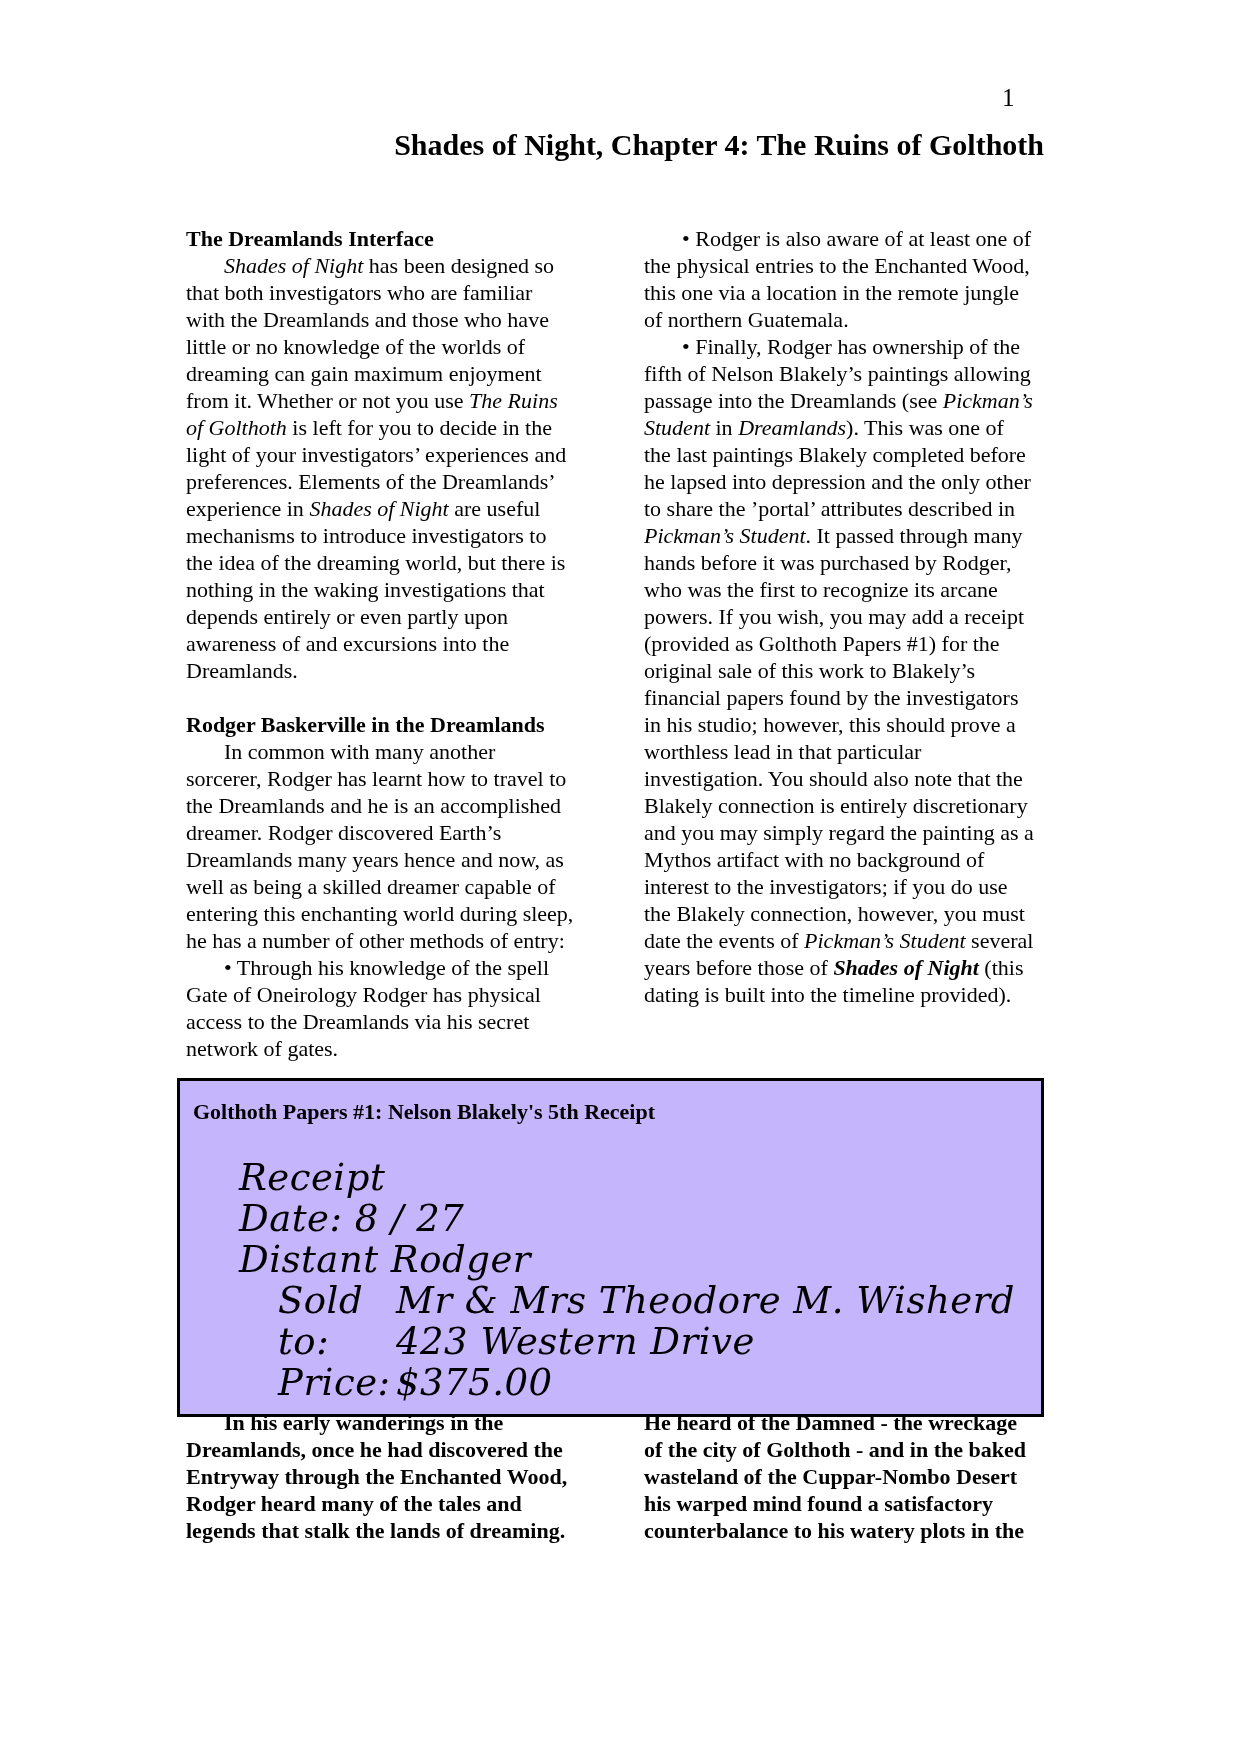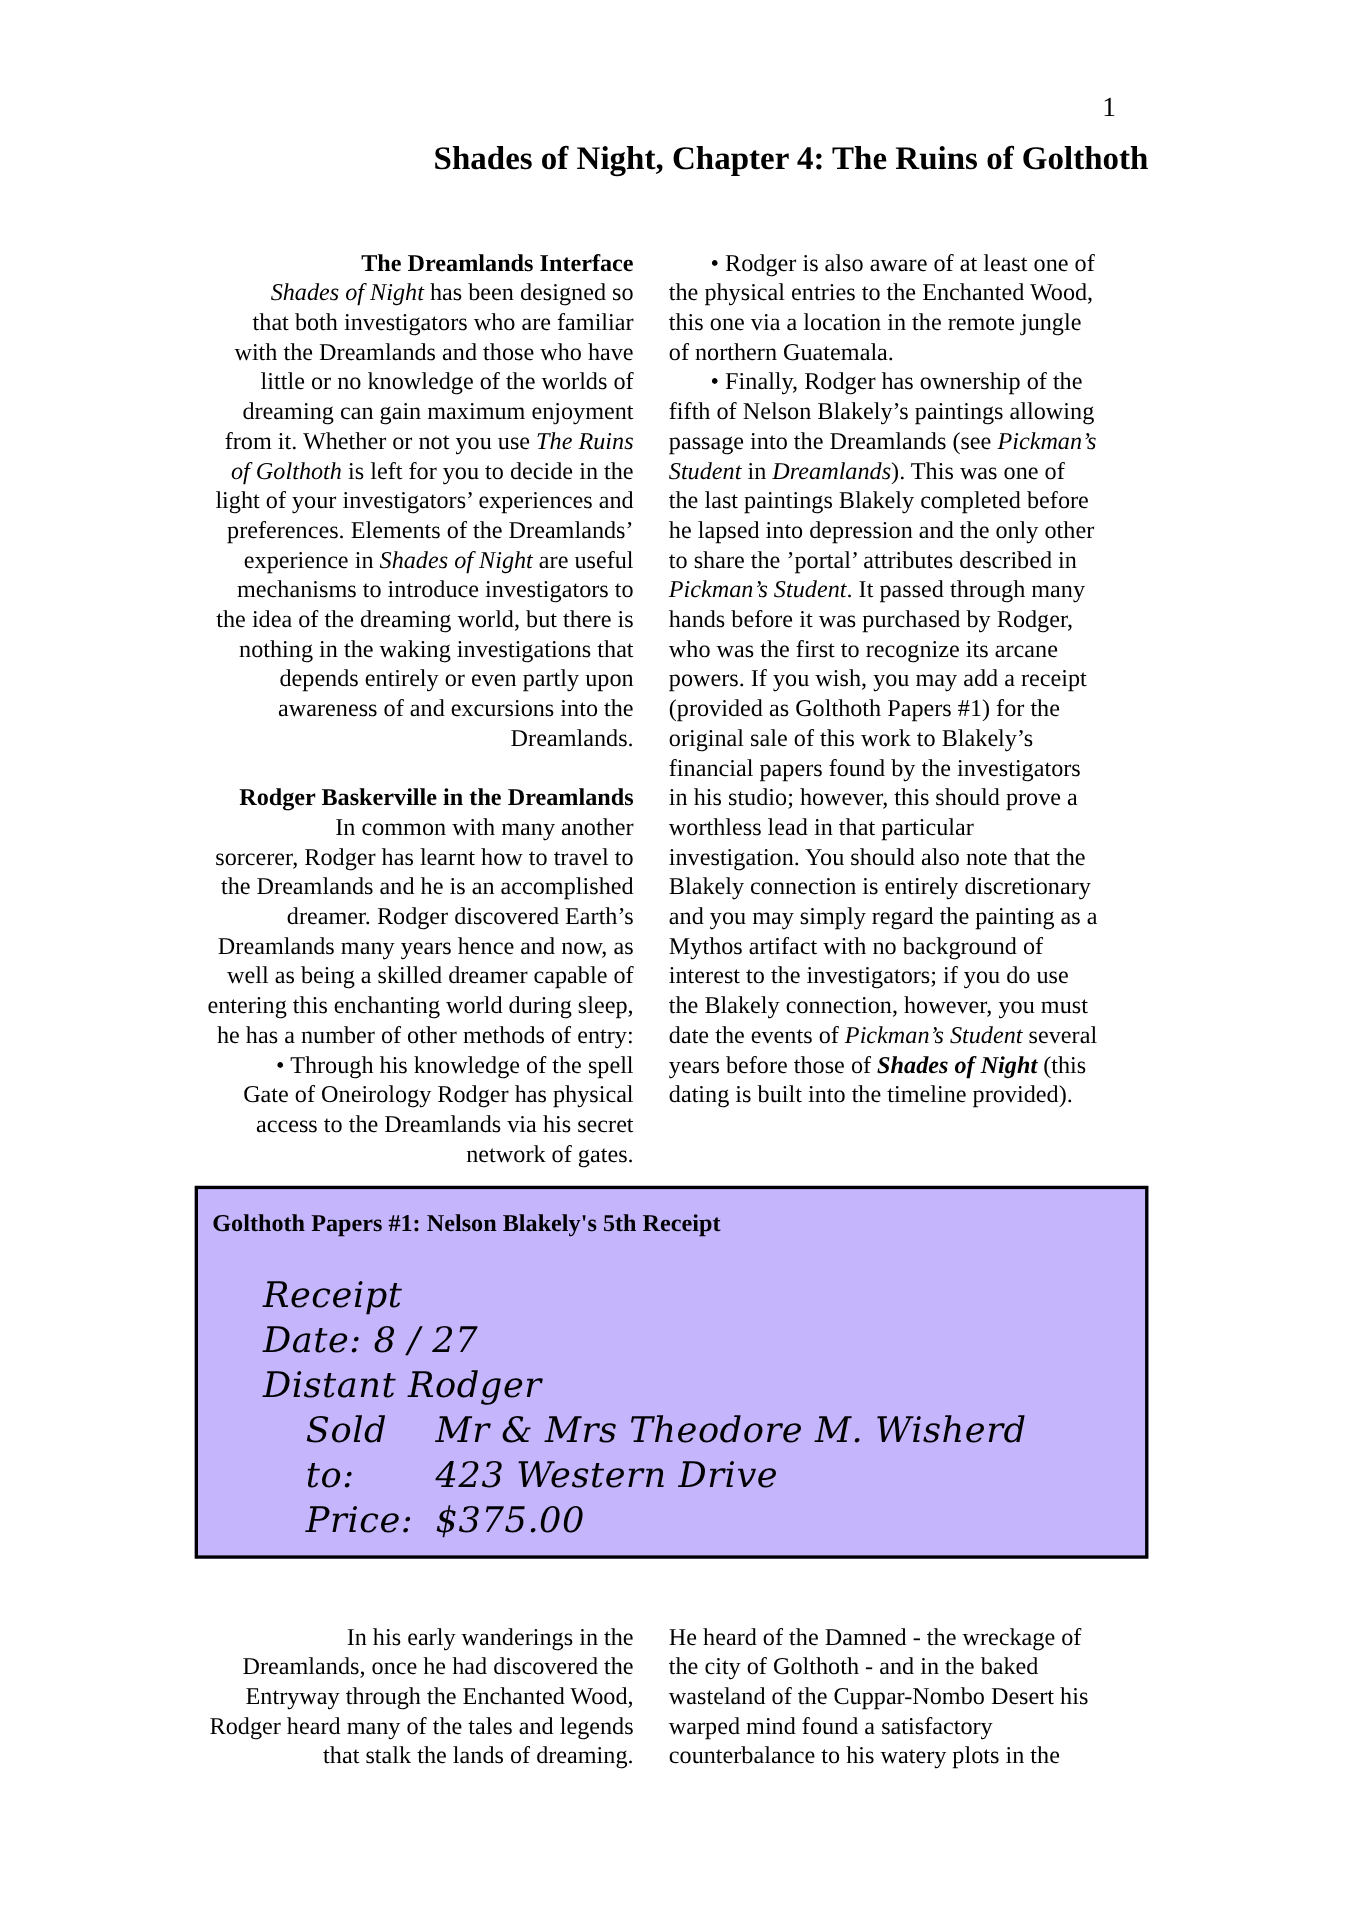--- a/index.html
+++ b/index.html
@@ -17,41 +17,41 @@
     font-size:25px; line-height:27px;
   }
 
   .doc-title {
     position:absolute; top:128px; left:177px; width:867px;
     text-align:right; font-size:30px; font-weight:bold; line-height:34px;
   }
 
   .cols { position:absolute; left:186px; width:861px; display:flex; }
   .cols.top { top:225px; }
-  .cols.bottom { top:1474px; }
+  .cols.bottom { top:1409px;font-weight:bold; }
   .col { width:390px; font-size:22px; line-height:27px; }
-  .col.left { margin-right:32px;text-align:right; }
+  .col.left { margin-right:68px; }
 
   .col-heading { font-size:22px; font-weight:bold; line-height:27px; margin-top:27px; }
   .col > :first-child { margin-top:0; }
   p.body-para { margin:0; }
   p.indent { text-indent:38px; }
   .i { font-style:italic; }
   .b { font-weight:bold; }
 
   .receipt-box {
     position:absolute; left:177px; top:1078px; width:867px; height:339px;
     background:#e4e4e4; border:3px solid #000000;
     padding:17px 14px 0 13px;
   }
   .receipt-box-header { font-size:22px; font-weight:bold; line-height:27px; }
   .receipt-script {
     margin:32px 0 0 46px;
     font-family:"DejaVu Serif",serif; font-style:italic;
-    font-size:32px; line-height:41px; letter-spacing:0.5px;
+    font-size:37px; line-height:41px; letter-spacing:0.5px;
   }
   .receipt-row { display:flex; }
   .receipt-label { width:118px; flex:0 0 118px;margin-left:39px; }
   .receipt-value { flex:1; }
 </style>
 </head>
 <body style="background: rgb(255, 255, 255); color: rgb(0, 0, 0);">
 
 <div class="page">
 

